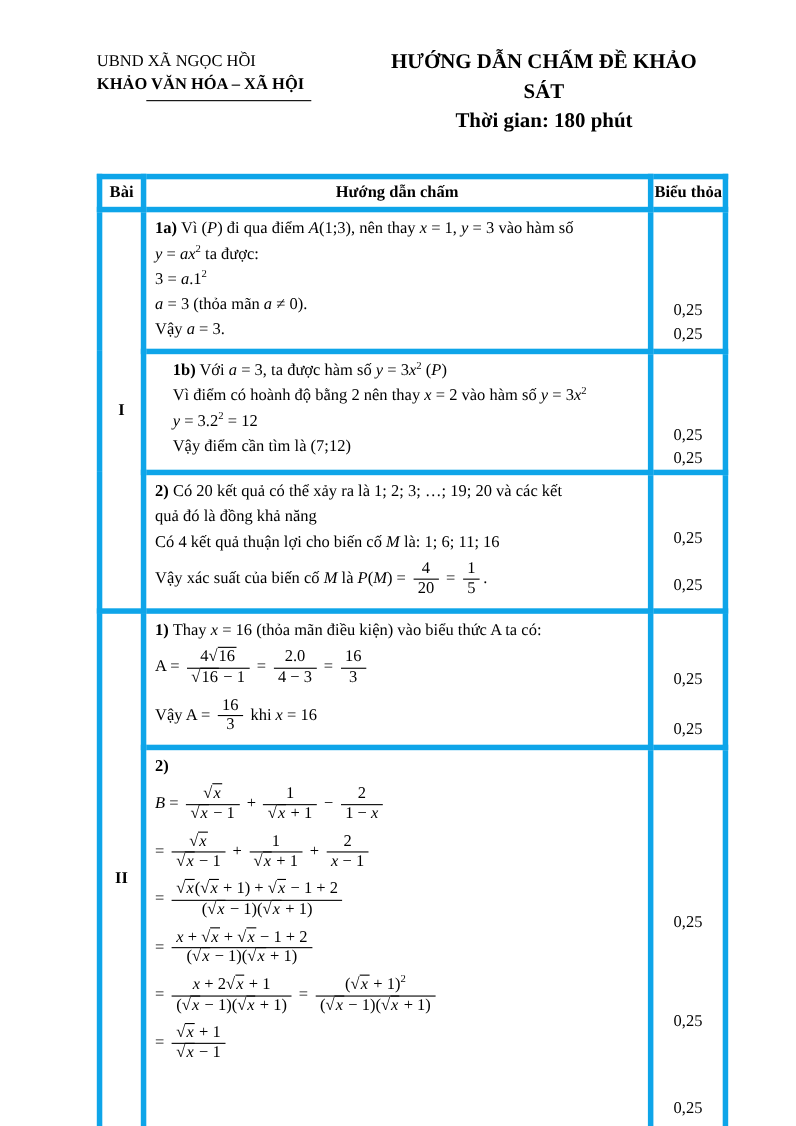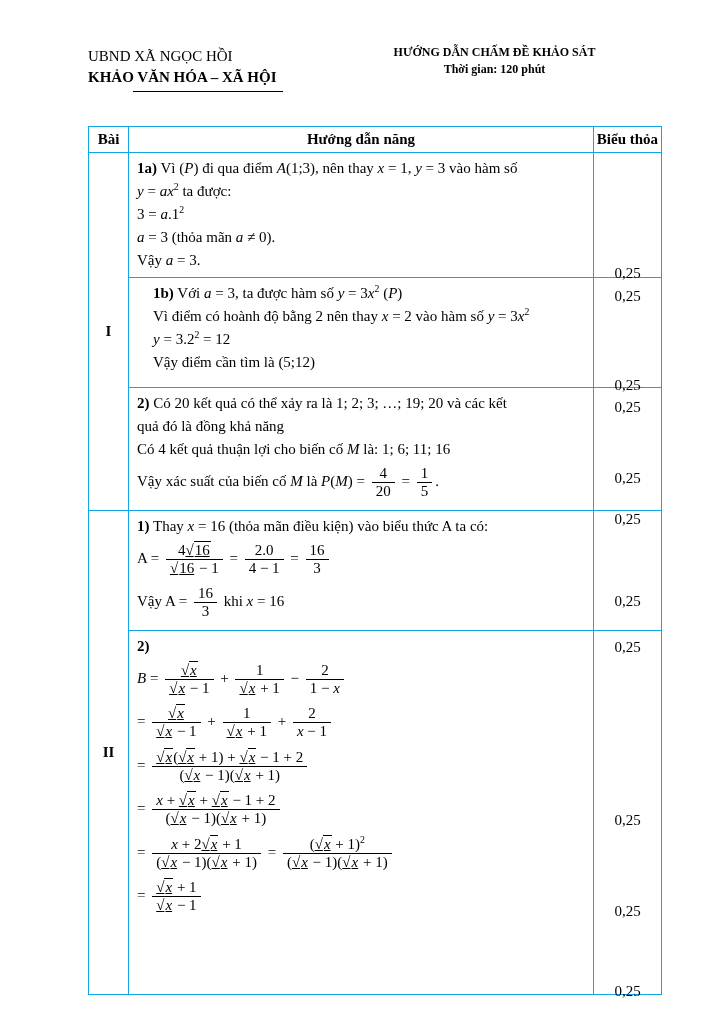--- a/index.html
+++ b/index.html
@@ -9,64 +9,64 @@
     font-family:"Liberation Serif", serif;
     color:#000; font-size:15px; line-height:1.4;
   }
   .page { width:724px; height:1024px; padding:44px 62px 0 88px; background:#fff; overflow:hidden; }
 
   
   .doc-header { display:flex; align-items:flex-start; }
   .header-left { width:240px; font-size:15px; padding-top:2px; }
   .header-left .hl2 { font-weight:bold; }
   .header-rule { width:150px; border-top:1.5px solid #000; margin:3px auto 0; height:0; }
-  .header-right { width:305px; margin-left:14px; text-align:center; font-weight:bold; font-size:12px; }
+  .header-right { width:305px; margin-left:14px; text-align:center; font-weight:bold; font-size:19px; }
 
   
   .grading-table { width:100%; border-collapse:collapse; margin-top:34px; table-layout:fixed; }
-  .grading-table th, .grading-table td { border:1px solid #0ea5e9; vertical-align:top; }
+  .grading-table th, .grading-table td { border:5px solid #0ea5e9; vertical-align:top; }
   th.col-bai { width:40px; }
   th.col-score { width:68px; }
   .grading-table th { font-weight:bold; text-align:center; padding:2px 1px; font-size:15px; white-space:nowrap; }
   .grading-table td.cell-bai { text-align:center; font-weight:bold; vertical-align:middle; font-size:15px; }
   .cell-content { padding:3px 8px 4px; }
   .cell-score { position:relative; }
-  .score { position:absolute; left:0; right:0; text-align:center;margin-top:31px; }
+  .score { position:absolute; left:0; right:0; text-align:center; }
   .line { margin:2px 0; min-height:20px; }
 
   
   sup { font-size:0.65em; vertical-align:super; line-height:0; }
   .f { display:inline-block; vertical-align:middle; text-align:center; margin:3px 3px; line-height:1.15; }
   .f > .n { display:block; border-bottom:1px solid #000; padding:0 4px; }
   .f > .d { display:block; padding:0 4px; }
-  .q { white-space:nowrap;text-decoration:underline; }
+  .q { white-space:nowrap; }
   .q > .r { border-top:1px solid #000; padding:0 1px; }
 </style>
 </head>
 <body>
 
 <div class="page">
 
   <div class="doc-header">
     <div class="header-left">
       <div class="hl1">UBND XÃ NGỌC HỒI</div>
       <div class="hl2">KHẢO VĂN HÓA – XÃ HỘI</div>
       <div class="header-rule"></div>
     </div>
     <div class="header-right">
       <div>HƯỚNG DẪN CHẤM ĐỀ KHẢO SÁT</div>
-      <div>Thời gian: 120 phút</div>
+      <div>Thời gian: 180 phút</div>
     </div>
   </div>
 
   <table class="grading-table">
     <thead>
       <tr>
         <th class="col-bai">Bài</th>
-        <th class="col-content">Hướng dẫn năng</th>
+        <th class="col-content">Hướng dẫn chấm</th>
         <th class="col-score">Biểu thỏa</th>
       </tr>
     </thead>
     <tbody>
         <tr>
           <td rowspan="3" class="cell-bai">I</td>
           <td class="cell-content" style="height: 122px;">
             <div class="line"><b>1a)</b> Vì (<i>P</i>) đi qua điểm <i>A</i>(1;3), nên thay <i>x</i> = 1, <i>y</i> = 3 vào hàm số</div>
             <div class="line"><i>y</i> = <i>ax</i><sup>2</sup> ta được:</div>
             <div class="line">3 = <i>a</i>.1<sup>2</sup></div>
@@ -76,21 +76,21 @@
           <td class="cell-score">
             <div class="score" style="top: 64%;">0,25</div>
             <div class="score" style="top: 82%;">0,25</div>
           </td>
         </tr>
         <tr>
           <td class="cell-content" style="height: 110px; padding-left: 24px;">
             <div class="line"><b>1b)</b> Với <i>a</i> = 3, ta được hàm số <i>y</i> = 3<i>x</i><sup>2</sup> (<i>P</i>)</div>
             <div class="line">Vì điểm có hoành độ bằng 2 nên thay <i>x</i> = 2 vào hàm số <i>y</i> = 3<i>x</i><sup>2</sup></div>
             <div class="line"><i>y</i> = 3.2<sup>2</sup> = 12</div>
-            <div class="line">Vậy điểm cần tìm là (5;12)</div>
+            <div class="line">Vậy điểm cần tìm là (7;12)</div>
           </td>
           <td class="cell-score">
             <div class="score" style="top: 61%;">0,25</div>
             <div class="score" style="top: 81%;">0,25</div>
           </td>
         </tr>
         <tr>
           <td class="cell-content" style="height: 106px; margin-left: 48px;">
             <div class="line"><b>2)</b> Có 20 kết quả có thể xảy ra là 1; 2; 3; …; 19; 20 và các kết</div>
             <div class="line">quả đó là đồng khả năng</div>
@@ -99,21 +99,21 @@
           </td>
           <td class="cell-score">
             <div class="score" style="top: 40%;">0,25</div>
             <div class="score" style="top: 74%;">0,25</div>
           </td>
         </tr>
         <tr>
           <td rowspan="2" class="cell-bai">II</td>
           <td class="cell-content" style="height: 102px;">
             <div class="line"><b>1)</b> Thay <i>x</i> = 16 (thỏa mãn điều kiện) vào biểu thức A ta có:</div>
-            <div class="line">A = <span class="f"><span class="n">4<span class="q">√<span class="r">16</span></span></span><span class="d"><span class="q">√<span class="r">16</span></span> − 1</span></span> = <span class="f"><span class="n">2.0</span><span class="d">4 − 1</span></span> = <span class="f"><span class="n">16</span><span class="d">3</span></span></div>
+            <div class="line">A = <span class="f"><span class="n">4<span class="q">√<span class="r">16</span></span></span><span class="d"><span class="q">√<span class="r">16</span></span> − 1</span></span> = <span class="f"><span class="n">2.0</span><span class="d">4 − 3</span></span> = <span class="f"><span class="n">16</span><span class="d">3</span></span></div>
             <div class="line">Vậy A = <span class="f"><span class="n">16</span><span class="d">3</span></span> khi <i>x</i> = 16</div>
           </td>
           <td class="cell-score">
             <div class="score" style="top: 42%;">0,25</div>
             <div class="score" style="top: 80%;">0,25</div>
           </td>
         </tr>
         <tr>
           <td class="cell-content" style="height: 364px;">
             <div class="line"><b>2)</b></div>

